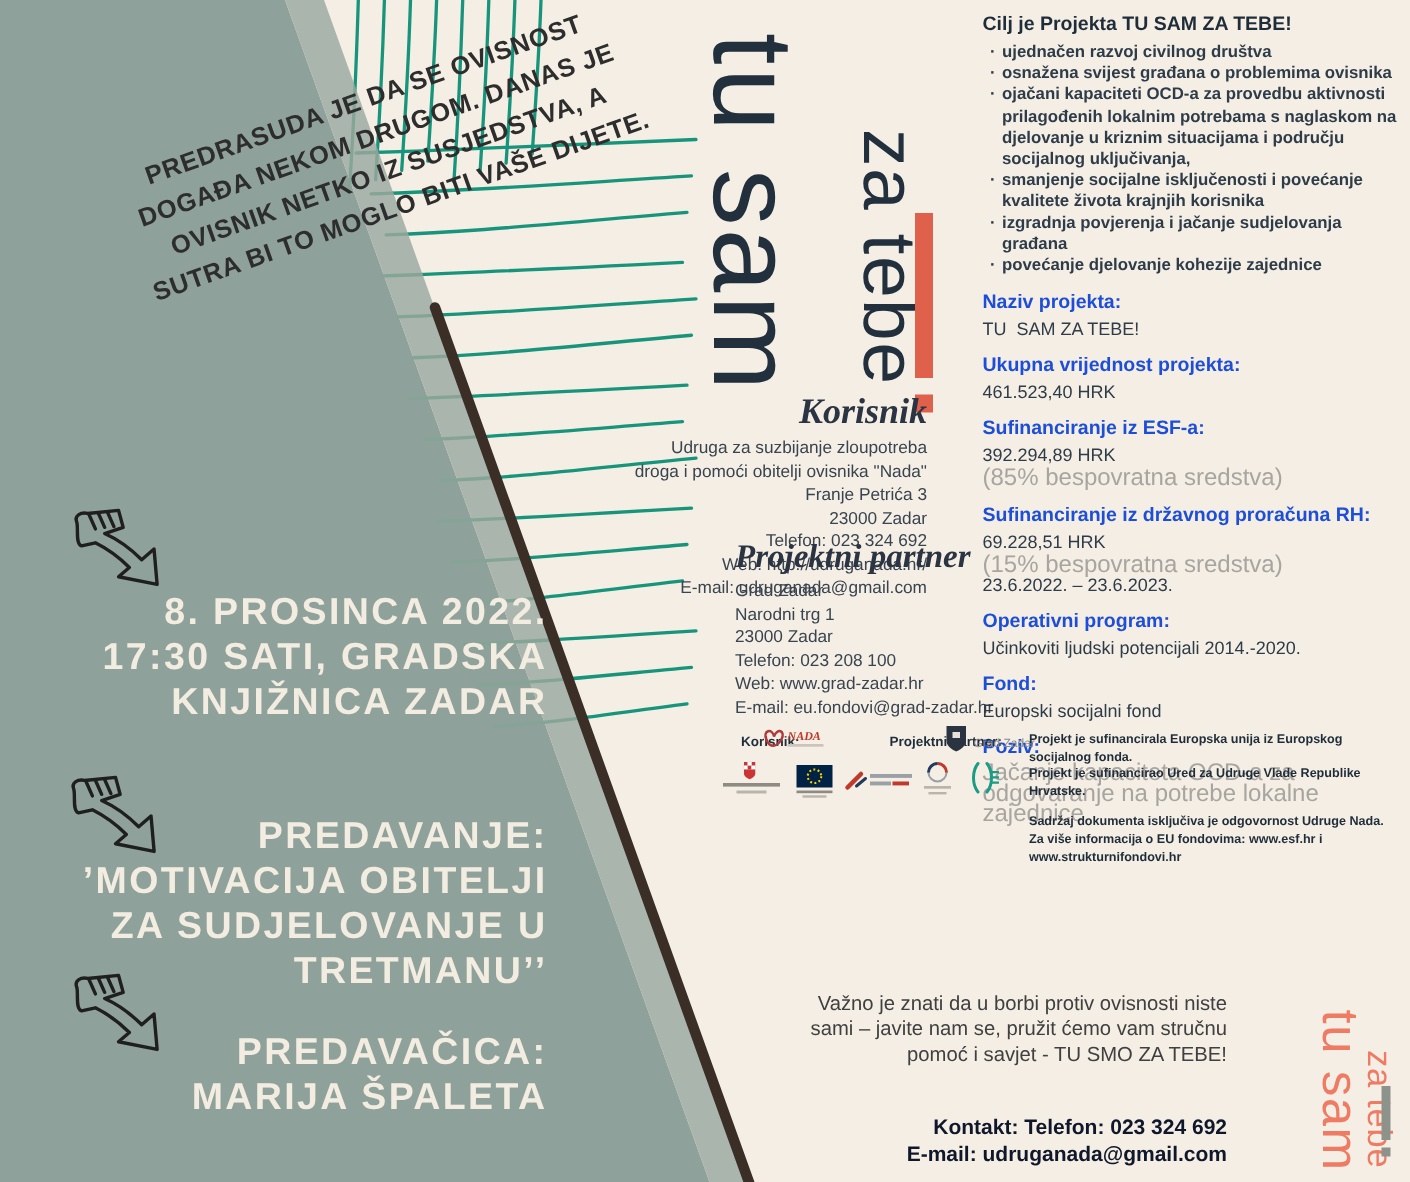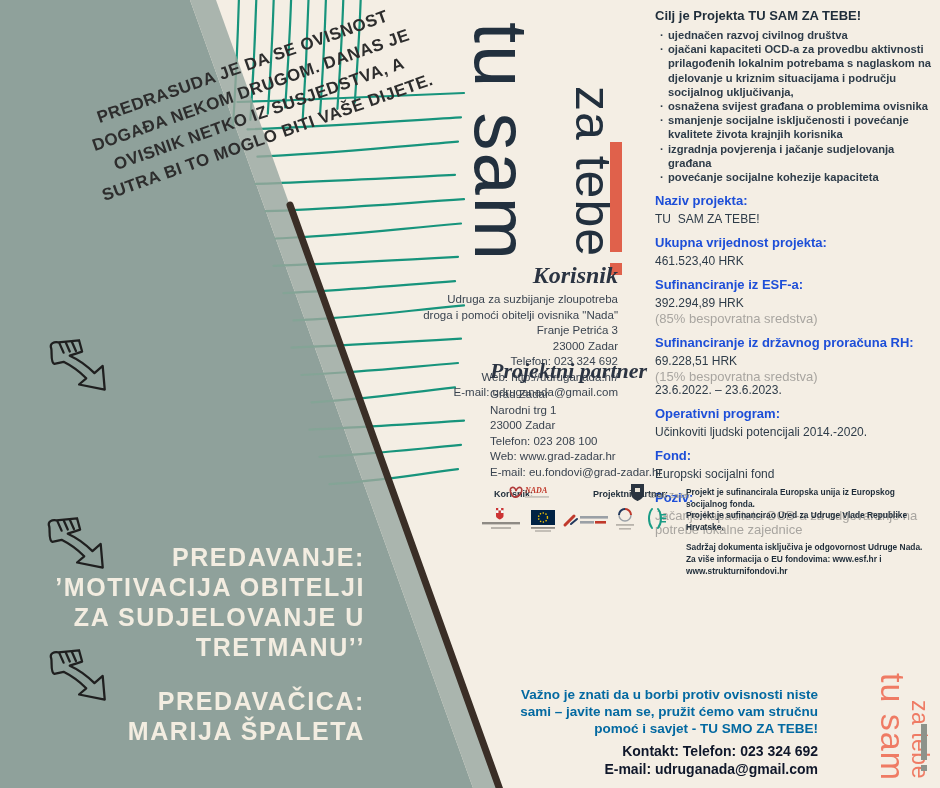--- a/index.html
+++ b/index.html
@@ -45,32 +45,32 @@
   .addr{font-size:11.5px;line-height:15.5px;color:#3a4450;margin-top:3px;}
 
   
   .right-col{left:655px;top:8px;width:285px;color:#2e3c49;}
   .rc-title{font-weight:bold;font-size:13px;color:#1f2d3a;margin-bottom:5px;}
   .rc-bullets{margin:4px;padding:0;list-style:none;font-size:11.2px;line-height:14.2px;font-weight:bold;}
   .rc-bullets li{padding-left:9px;position:relative;}
   .rc-bullets li::before{content:"·";position:absolute;left:1px;font-weight:bold;}
   .sec-label{font-weight:bold;font-size:13px;color:#1d4ed8;margin-top:9px;margin-bottom:4px;}
   .sec-value{font-size:12px;margin-bottom:2px;white-space:pre-wrap;}
-  .sec-note{font-size:13px;color:#a8a5a0;line-height:13.5px;}
+  .sec-note{font-size:16px;color:#a8a5a0;line-height:13.5px;}
 
   
   .logo-label{font-weight:bold;font-size:9px;color:#1f2d3a;padding-left:18px;}
   .logo-caption{font-size:8px;color:#8a8a88;}
   .funding{left:686px;top:487px;width:252px;font-weight:bold;font-size:8.4px;
     line-height:11.6px;color:#1f2d3a;}
   .funding .p2{margin-top:9px;}
 
   
-  .red-msg{left:470px;top:686px;width:348px;text-align:right;font-weight:bold;
-    font-size:13.5px;line-height:17px;color:#0369a1;}
+  .red-msg{left:470px;top:660px;width:348px;text-align:right;font-weight:normal;
+    font-size:13.5px;line-height:17px;color:#404040;}
   .red-contact{left:470px;top:742px;width:348px;text-align:right;font-weight:bold;
     font-size:14px;line-height:18px;color:#0f172a;}
 </style>
 </head>
 <body>
 
 <div class="poster">
 
   <svg id="deco" width="940" height="788" viewBox="0 0 940 788">
     <defs>
@@ -152,20 +152,23 @@
   <svg class="abs arrow-svg" style="left:42px;top:338px;">
       <use href="#doodle-arrow"></use>
     </svg>
   <svg class="abs arrow-svg" style="left:40px;top:516px;">
       <use href="#doodle-arrow"></use>
     </svg>
   <svg class="abs arrow-svg" style="left:42px;top:648px;">
       <use href="#doodle-arrow"></use>
     </svg>
 
+  <div class="abs headline multiline" style="top:393px;">8. PROSINCA 2022.
+17:30 SATI, GRADSKA
+KNJIŽNICA ZADAR</div>
   <div class="abs headline multiline" style="top:542px;">PREDAVANJE:
 ’MOTIVACIJA OBITELJI
 ZA SUDJELOVANJE U
 TRETMANU’’</div>
   <div class="abs headline multiline" style="top:686px;">PREDAVAČICA:
 MARIJA ŠPALETA</div>
 
   <div class="abs logo-word logo-w1">tu sam</div>
   <div class="abs logo-word logo-w2">za tebe</div>
   <div class="abs excl-bar"></div>
@@ -189,25 +192,25 @@
 23000 Zadar
 Telefon: 023 208 100
 Web: www.grad-zadar.hr
 E-mail: eu.fondovi@grad-zadar.hr</div>
   </div>
 
   <div class="abs right-col">
     <div class="rc-title">Cilj je Projekta TU SAM ZA TEBE!</div>
     <ul class="rc-bullets">
       <li>ujednačen razvoj civilnog društva</li>
+      <li>osnažena svijest građana o problemima ovisnika</li>
       <li>ojačani kapaciteti OCD-a za provedbu aktivnosti prilagođenih lokalnim potrebama s naglaskom na djelovanje u kriznim situacijama i području socijalnog uključivanja,</li>
-      <li>osnažena svijest građana o problemima ovisnika</li>
       <li>smanjenje socijalne isključenosti i povećanje kvalitete života krajnjih korisnika</li>
       <li>izgradnja povjerenja i jačanje sudjelovanja građana</li>
-      <li>povećanje socijalne kohezije kapaciteta</li>
+      <li>povećanje djelovanje kohezije zajednice</li>
     </ul>
 
     <div>
       <div class="sec-label">Naziv projekta:</div>
       <div class="sec-value">TU  SAM ZA TEBE!</div>
     </div>
     <div>
       <div class="sec-label">Ukupna vrijednost projekta:</div>
       <div class="sec-value">461.523,40 HRK</div>
     </div>

